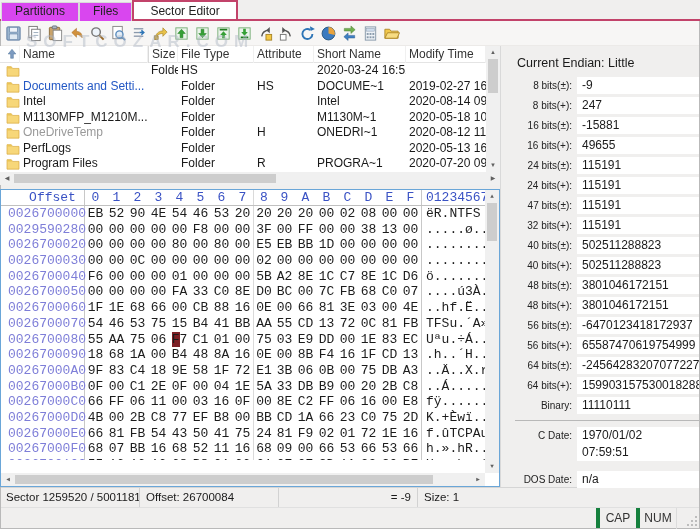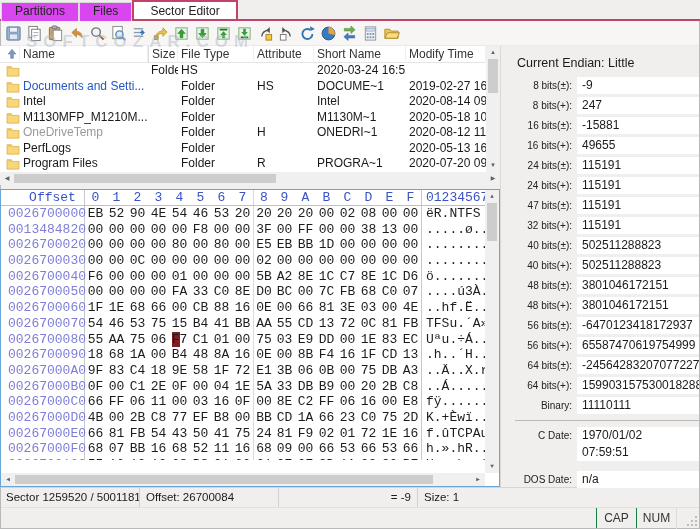--- a/index.html
+++ b/index.html
@@ -75,21 +75,21 @@
 
   
   .status1 { height:20px; display:flex; border-top:1px solid #d5d5d5; background:#f0efee; font-size:11.5px; align-items:stretch; }
   .s1cell { border-right:1px solid #d2d2d2; padding:3px 6px 0; white-space:nowrap; overflow:hidden; }
   .c-sector { width:140px; } .c-offset { width:139px; }
   .c-value { width:139px; text-align:right; }
   .c-block { width:152px; }
   .c-size  { flex:1; border-right:none; }
   .status2 { height:22px; display:flex; align-items:stretch; border-top:1px solid #e0e0e0; background:#f0efee; font-size:12px; }
   .s2fill { flex:1; }
-  .s2cell { width:40px; text-align:center; padding-top:3px; border-left:1px solid #15803d; color:#333; }
+  .s2cell { width:40px; text-align:center; padding-top:3px; border-left:4px solid #15803d; color:#333; }
   .s2tail { width:24px; position:relative; border-left:1px solid #dcdcdc; }
   .grip { position:absolute; right:2px; bottom:2px; }
 
   
   .watermark { position:absolute; top:32px; left:26px; z-index:30; pointer-events:none; font-size:17px; font-weight:bold; letter-spacing:6px; color:#aeb6c4; opacity:.45; }
 </style>
 </head>
 <body>
 
 <div id="app">
@@ -444,21 +444,21 @@
               <span>20</span>
               <span>20</span>
               <span>00</span>
               <span>02</span>
               <span>08</span>
               <span>00</span>
               <span>00</span>
               <span class="hascii">ëR.NTFS </span>
             </div>
             <div class="hrow hexgrid">
-              <span class="hoff">0013484820</span>
+              <span class="hoff">0029590280</span>
               <span>00</span>
               <span>00</span>
               <span>00</span>
               <span>00</span>
               <span>00</span>
               <span>F8</span>
               <span>00</span>
               <span>00</span>
               <span class="b8">3F</span>
               <span>00</span>

